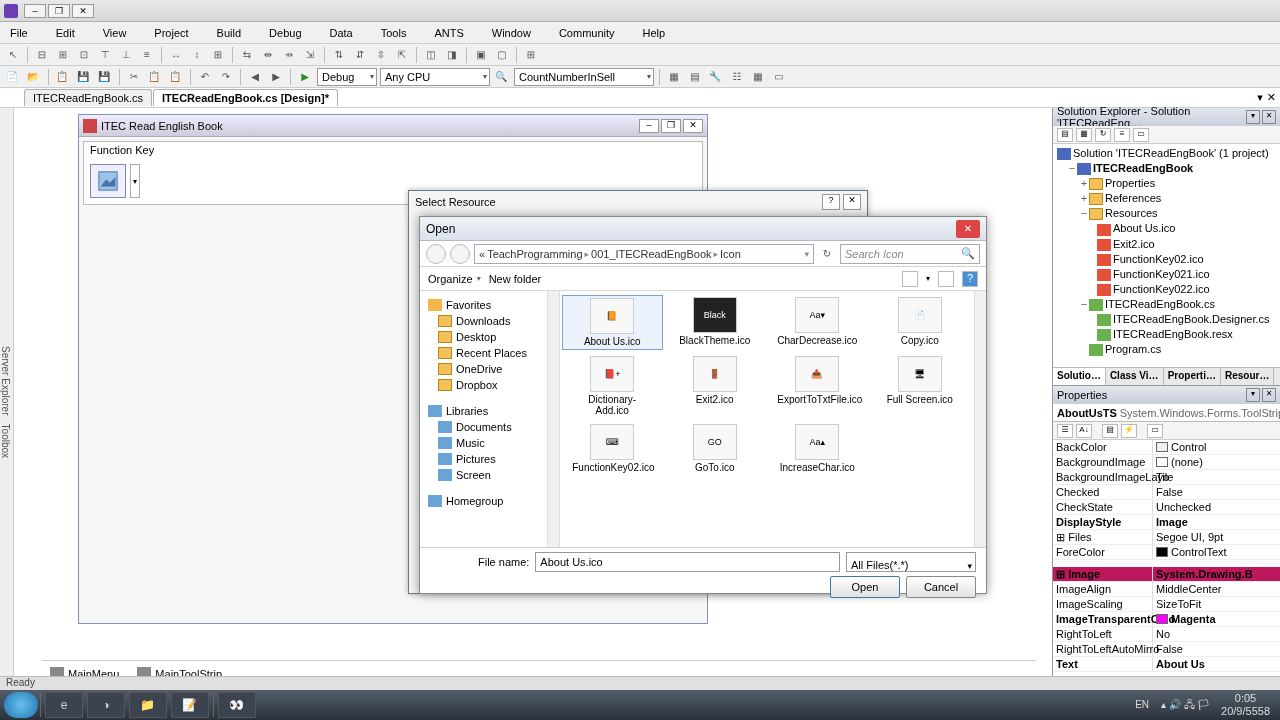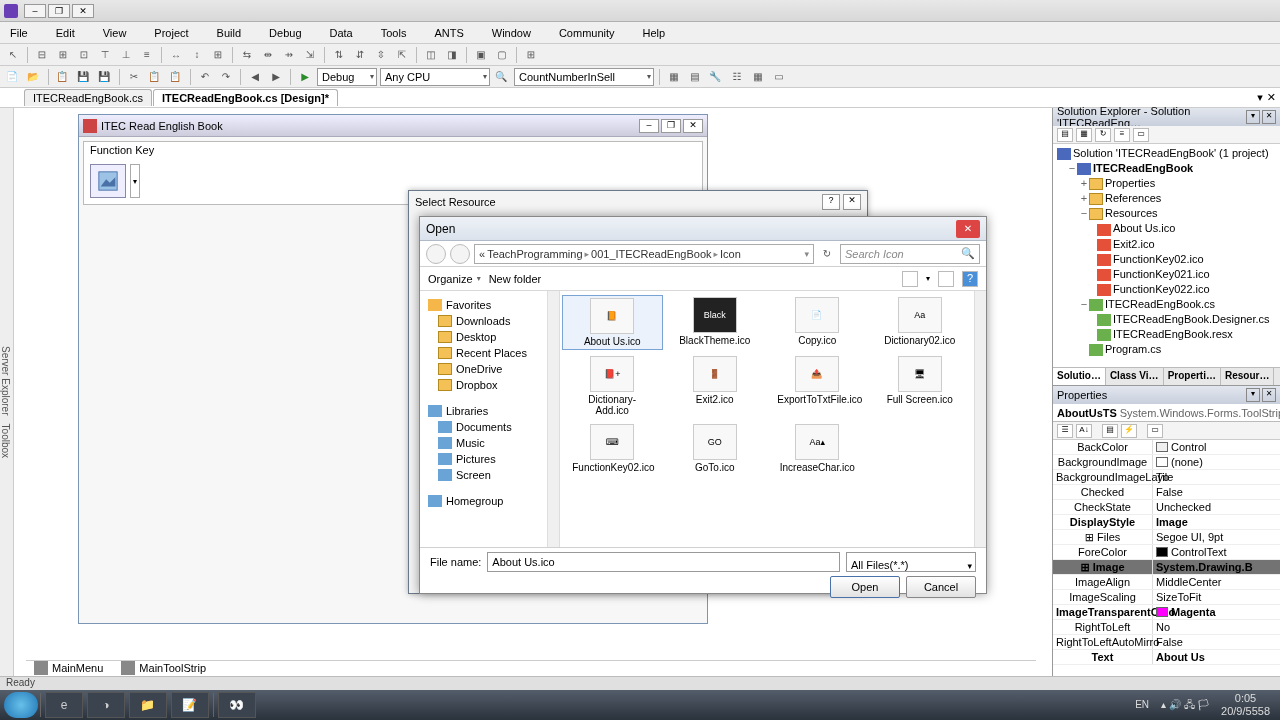--- a/index.html
+++ b/index.html
@@ -37,21 +37,21 @@
 .formtitle .fic { width: 14px; height: 14px; background: #c44; margin-right: 4px; }
 .formtitle .flbl { flex: 1; }
 .formtitle .fbtn { width: 20px; height: 14px; border: 1px solid #999; background: #fff; margin-left: 2px; font-size: 9px; text-align: center; }
 .formgroup { margin: 4px; border: 1px solid #bbb; background: #fff; }
 .formgroup .ghdr { padding: 2px 6px; }
 .formgroup .gbody { padding: 6px; display: flex; gap: 4px; align-items: center; }
 .iconbtn { width: 36px; height: 34px; border: 1px solid #88a; background: #eef; display: flex; align-items: center; justify-content: center; }
 .iconbtn svg { width: 22px; height: 22px; }
 .dropdown-arrow { width: 10px; height: 34px; border: 1px solid #aaa; display: flex; align-items: center; justify-content: center; font-size: 8px; }
 
-.componenttray { position: absolute; left: 12px; bottom: 6px; right: 16px; height: 26px; border-top: 1px solid #ccc; display: flex; align-items: flex-start; gap: 18px; padding: 0 8px; }
+.componenttray { position: absolute; left: 28px; bottom: 6px; right: 16px; height: 26px; border-top: 1px solid #ccc; display: flex; align-items: center; gap: 18px; padding: 0 8px; }
 .componenttray .cmp { display: flex; align-items: center; gap: 4px; }
 .componenttray .cic { width: 14px; height: 14px; background: #888; }
 
 
 .rightcol { width: 228px; display: flex; flex-direction: column; border-left: 1px solid #999; }
 .panel { border-bottom: 1px solid #999; display: flex; flex-direction: column; }
 .panelhdr { height: 18px; background: linear-gradient(#e2e6ee,#c8cfdc); display: flex; align-items: center; padding: 0 4px; font-size: 11px; }
 .panelhdr .flex { flex: 1; }
 .panelhdr .xbtn { width: 14px; height: 14px; border: 1px solid #888; font-size: 8px; text-align: center; margin-left: 2px; }
 .paneltool { height: 18px; background: #f4f4f4; border-bottom: 1px solid #ccc; display: flex; align-items: center; gap: 3px; padding: 0 4px; }
@@ -65,23 +65,23 @@
 .tree .ic.folder { background: #f3c156; border: 1px solid #b58a20; }
 .tree .ic.cs { background: #6ab04c; }
 .tree .ic.proj { background: #4a69bd; }
 .tree .ic.ico { background: #e55039; }
 
 .tabstrip { height: 18px; background: #e8e8e8; border-top: 1px solid #bbb; display: flex; font-weight: bold; }
 .tabstrip .tab { padding: 2px 4px; border-right: 1px solid #bbb; font-size: 10px; }
 .tabstrip .tab.active { background: #fff; }
 
 .propobj { height: 18px; background: #fff; border-bottom: 1px solid #bbb; display: flex; align-items: center; padding: 8px 4px; font-size: 10px; }
-.propgrid { flex: 1; overflow: auto; background: #fff; font-size: 10px; text-align: center; }
+.propgrid { flex: 1; overflow: auto; background: #fff; font-size: 10px; }
 .proprow { display: flex; border-bottom: 1px solid #eee; height: 15px; }
-.proprow.sel { background: #737373; }
+.proprow.sel { background: #be185d; margin-top: 7px; }
 .proprow .pn { width: 100px; padding: 1px 3px; border-right: 1px solid #ddd; }
 .proprow .pv { flex: 1; padding: 1px 3px; display: flex; align-items: center; gap: 3px; }
 .proprow .pn.bold { font-weight: bold; }
 .swatch { width: 12px; height: 10px; border: 1px solid #666; }
 
 
 .srdialog { position: absolute; left: 408px; top: 190px; width: 460px; height: 404px; background: #f4f4f4; border: 1px solid #6a7a8a; box-shadow: 0 0 6px rgba(0,0,0,.3); }
 .srtitle { height: 22px; display: flex; align-items: center; padding: 0 6px; }
 .srtitle .flex { flex: 1; }
 .srtitle .dbtn { width: 18px; height: 16px; border: 1px solid #999; background: #fff; margin-left: 3px; font-size: 9px; text-align: center; }
@@ -115,21 +115,21 @@
 
 .odfiles { flex: 1; position: relative; padding: 4px 2px; overflow: auto; }
 .odfiles .scrollbar { position: absolute; right: 0; top: 0; bottom: 0; width: 12px; background: #f0f0f0; border-left: 1px solid #ddd; }
 .filegrid { display: grid; grid-template-columns: repeat(4, 1fr); gap: 4px 2px; padding-right: 14px; }
 .fileitem { display: flex; flex-direction: column; align-items: center; padding: 2px; gap: 2px; }
 .fileitem.sel { border: 1px solid #7aa3d5; background: #ebf2fb; }
 .filethumb { width: 44px; height: 36px; border: 1px solid #ccc; background: #f8f8f8; display: flex; align-items: center; justify-content: center; font-size: 9px; }
 .filelabel { font-size: 10px; text-align: center; max-width: 80px; line-height: 1.1; }
 
 .odbottom { height: 44px; border-top: 1px solid #d0d0d0; padding: 4px 10px; display: flex; flex-direction: column; gap: 4px; }
-.odrow { display: flex; align-items: center; gap: 6px; }
+.odrow { display: flex; align-items: center; gap: 6px; margin-left: 48px; }
 .odrow .lbl { }
 .odrow input, .odrow .fcombo { height: 20px; border: 1px solid #999; padding: 0 4px; }
 .odrow input { flex: 1; }
 .odrow .fcombo { width: 130px; display: flex; align-items: flex-end; position: relative; }
 .odrow .fcombo::after { content: "▾"; position: absolute; right: 3px; font-size: 9px; }
 .dlgbtn { width: 70px; height: 22px; border: 1px solid #888; background: linear-gradient(#fff,#e2e2e2); border-radius: 2px; }
 .dlgbtn.primary { border-color: #4a72a8; }
 
 
 .statusbar { position: absolute; bottom: 30px; left: 0; right: 0; height: 14px; background: #e0e0e0; border-top: 1px solid #bbb; padding: 0 6px; font-size: 10px; color: #444; }
@@ -535,26 +535,26 @@
       <div class="filegrid" id="filegrid">
           <div class="fileitem sel">
             <div class="filethumb">📙</div>
             <div class="filelabel">About Us.ico</div>
           </div>
           <div class="fileitem">
             <div class="filethumb" style="background: rgb(34, 34, 34); color: rgb(255, 255, 255);">Black</div>
             <div class="filelabel">BlackTheme.ico</div>
           </div>
           <div class="fileitem">
+            <div class="filethumb">Aa▾</div>
+            <div class="filelabel">CharDecrease.ico</div>
+          </div>
+          <div class="fileitem">
             <div class="filethumb">📄</div>
             <div class="filelabel">Copy.ico</div>
-          </div>
-          <div class="fileitem">
-            <div class="filethumb">Aa</div>
-            <div class="filelabel">Dictionary02.ico</div>
           </div>
           <div class="fileitem">
             <div class="filethumb">📕+</div>
             <div class="filelabel">Dictionary-Add.ico</div>
           </div>
           <div class="fileitem">
             <div class="filethumb">🚪</div>
             <div class="filelabel">Exit2.ico</div>
           </div>
           <div class="fileitem">

